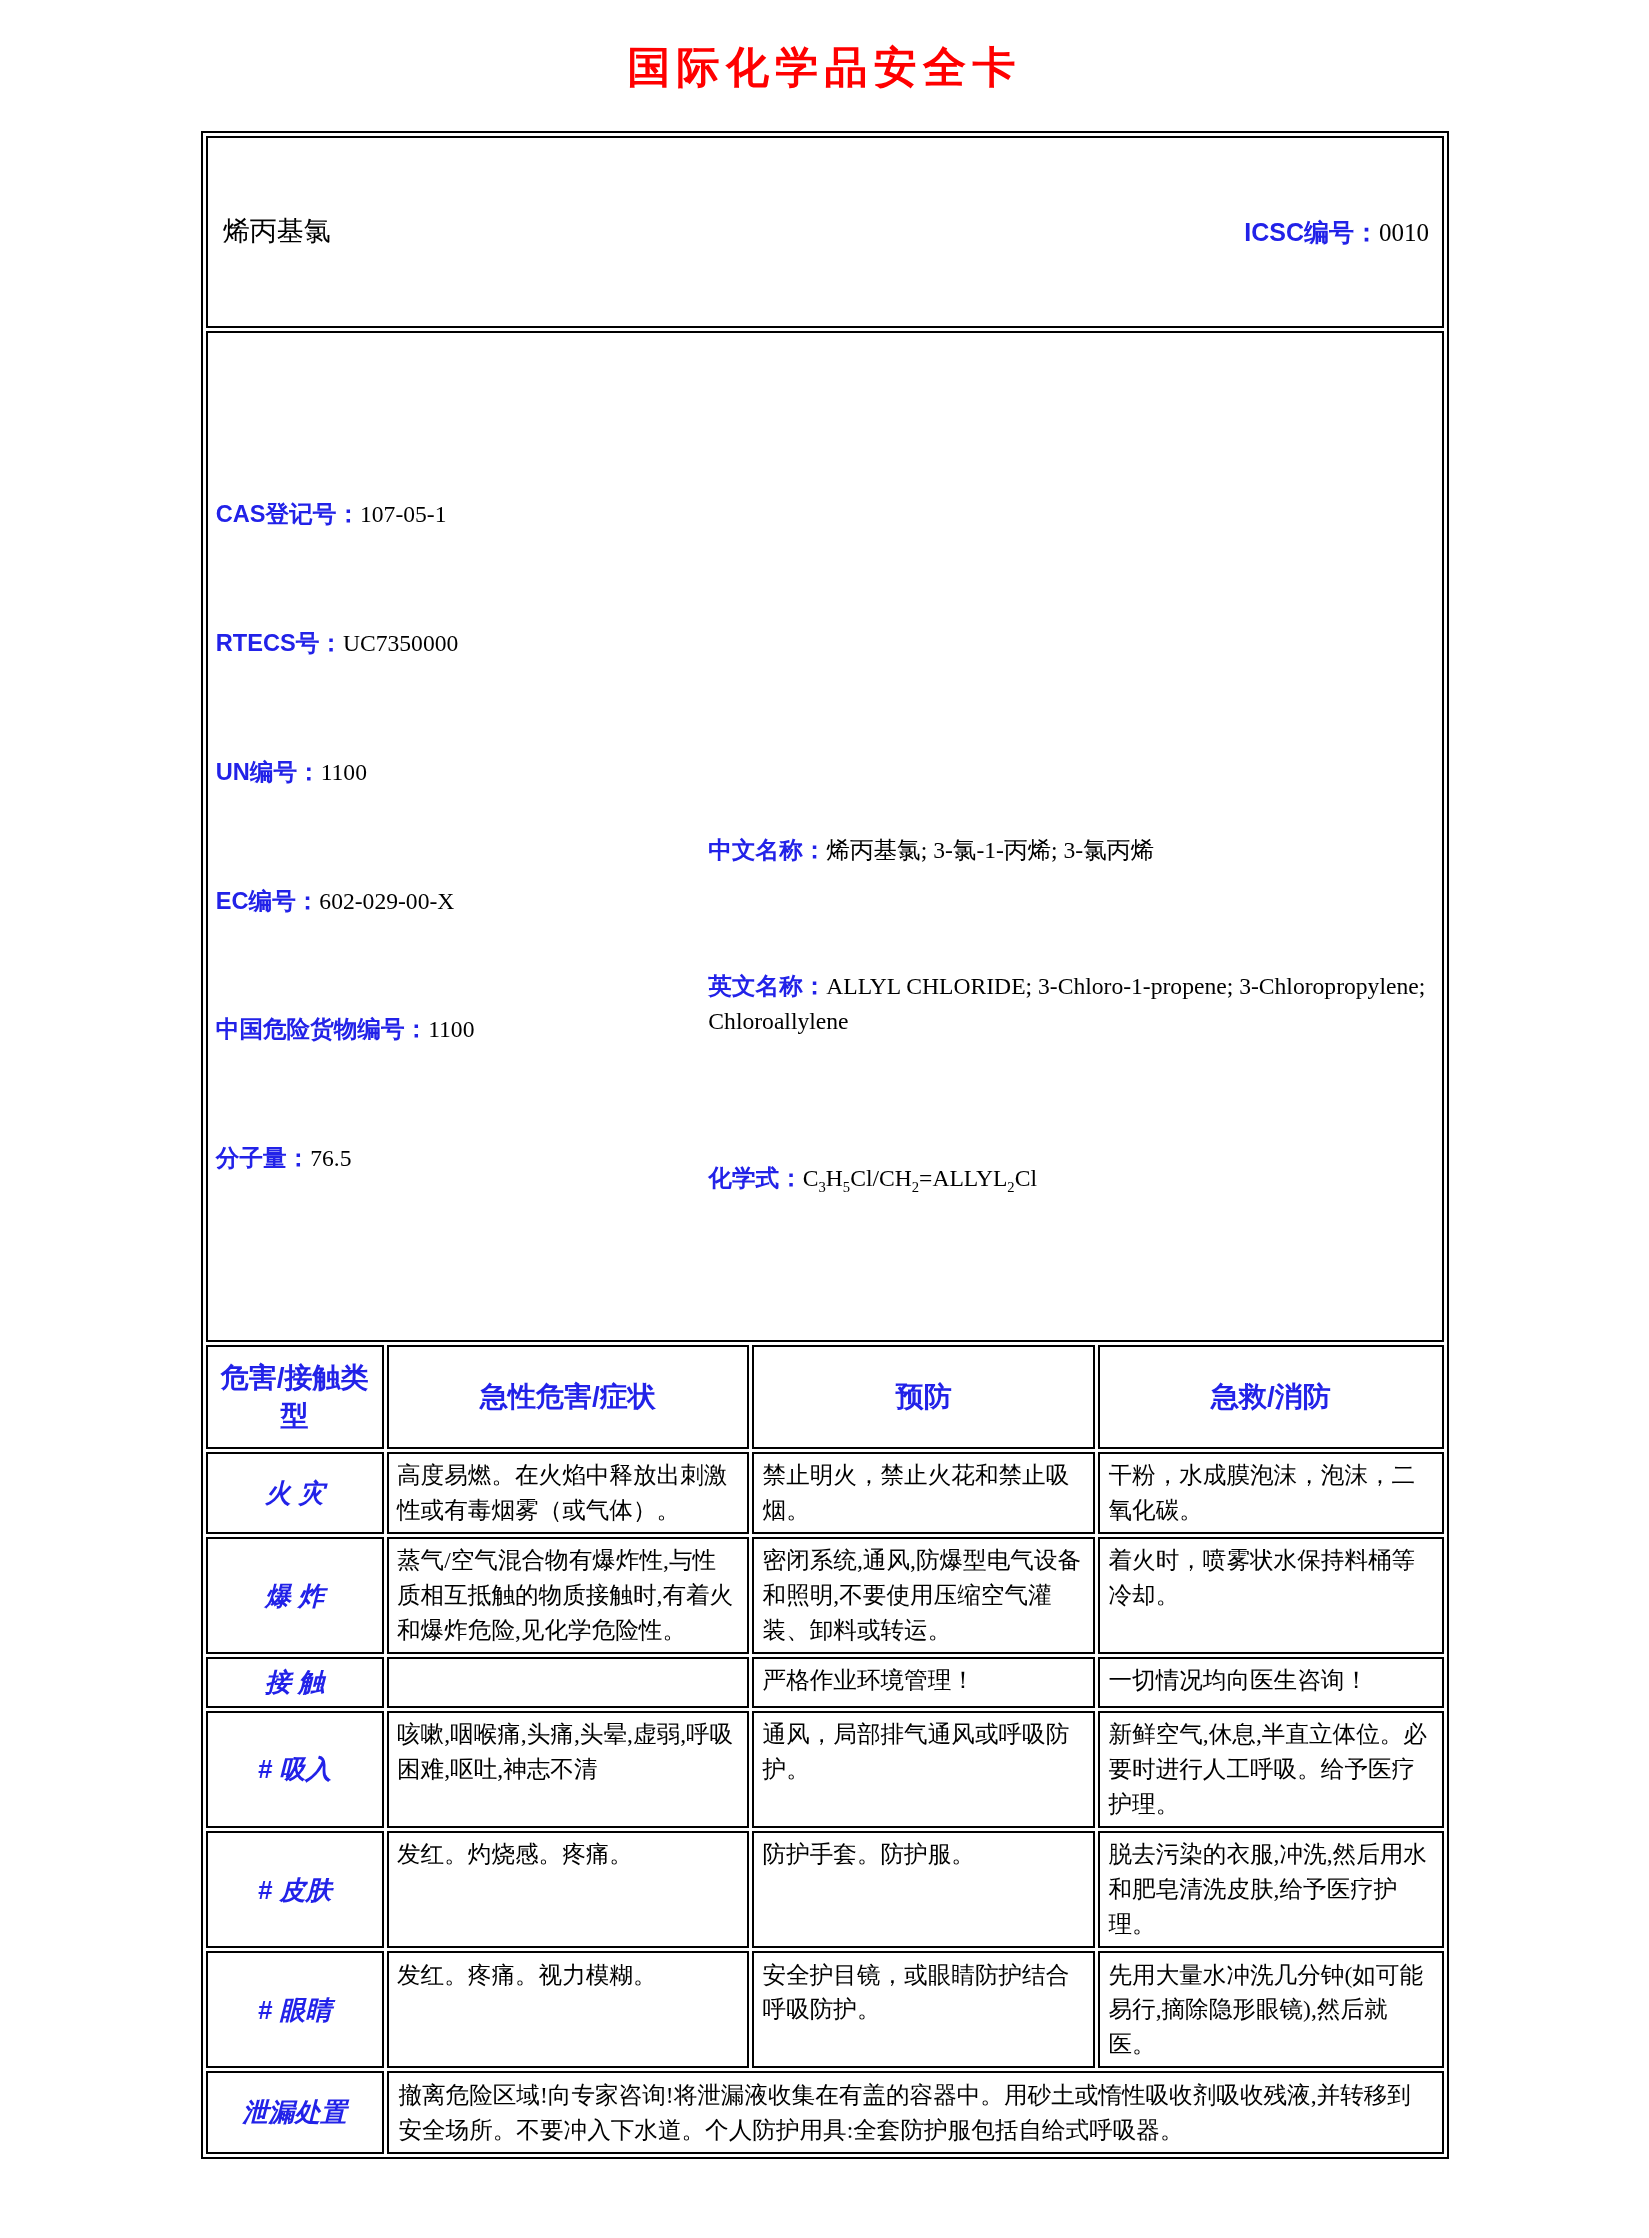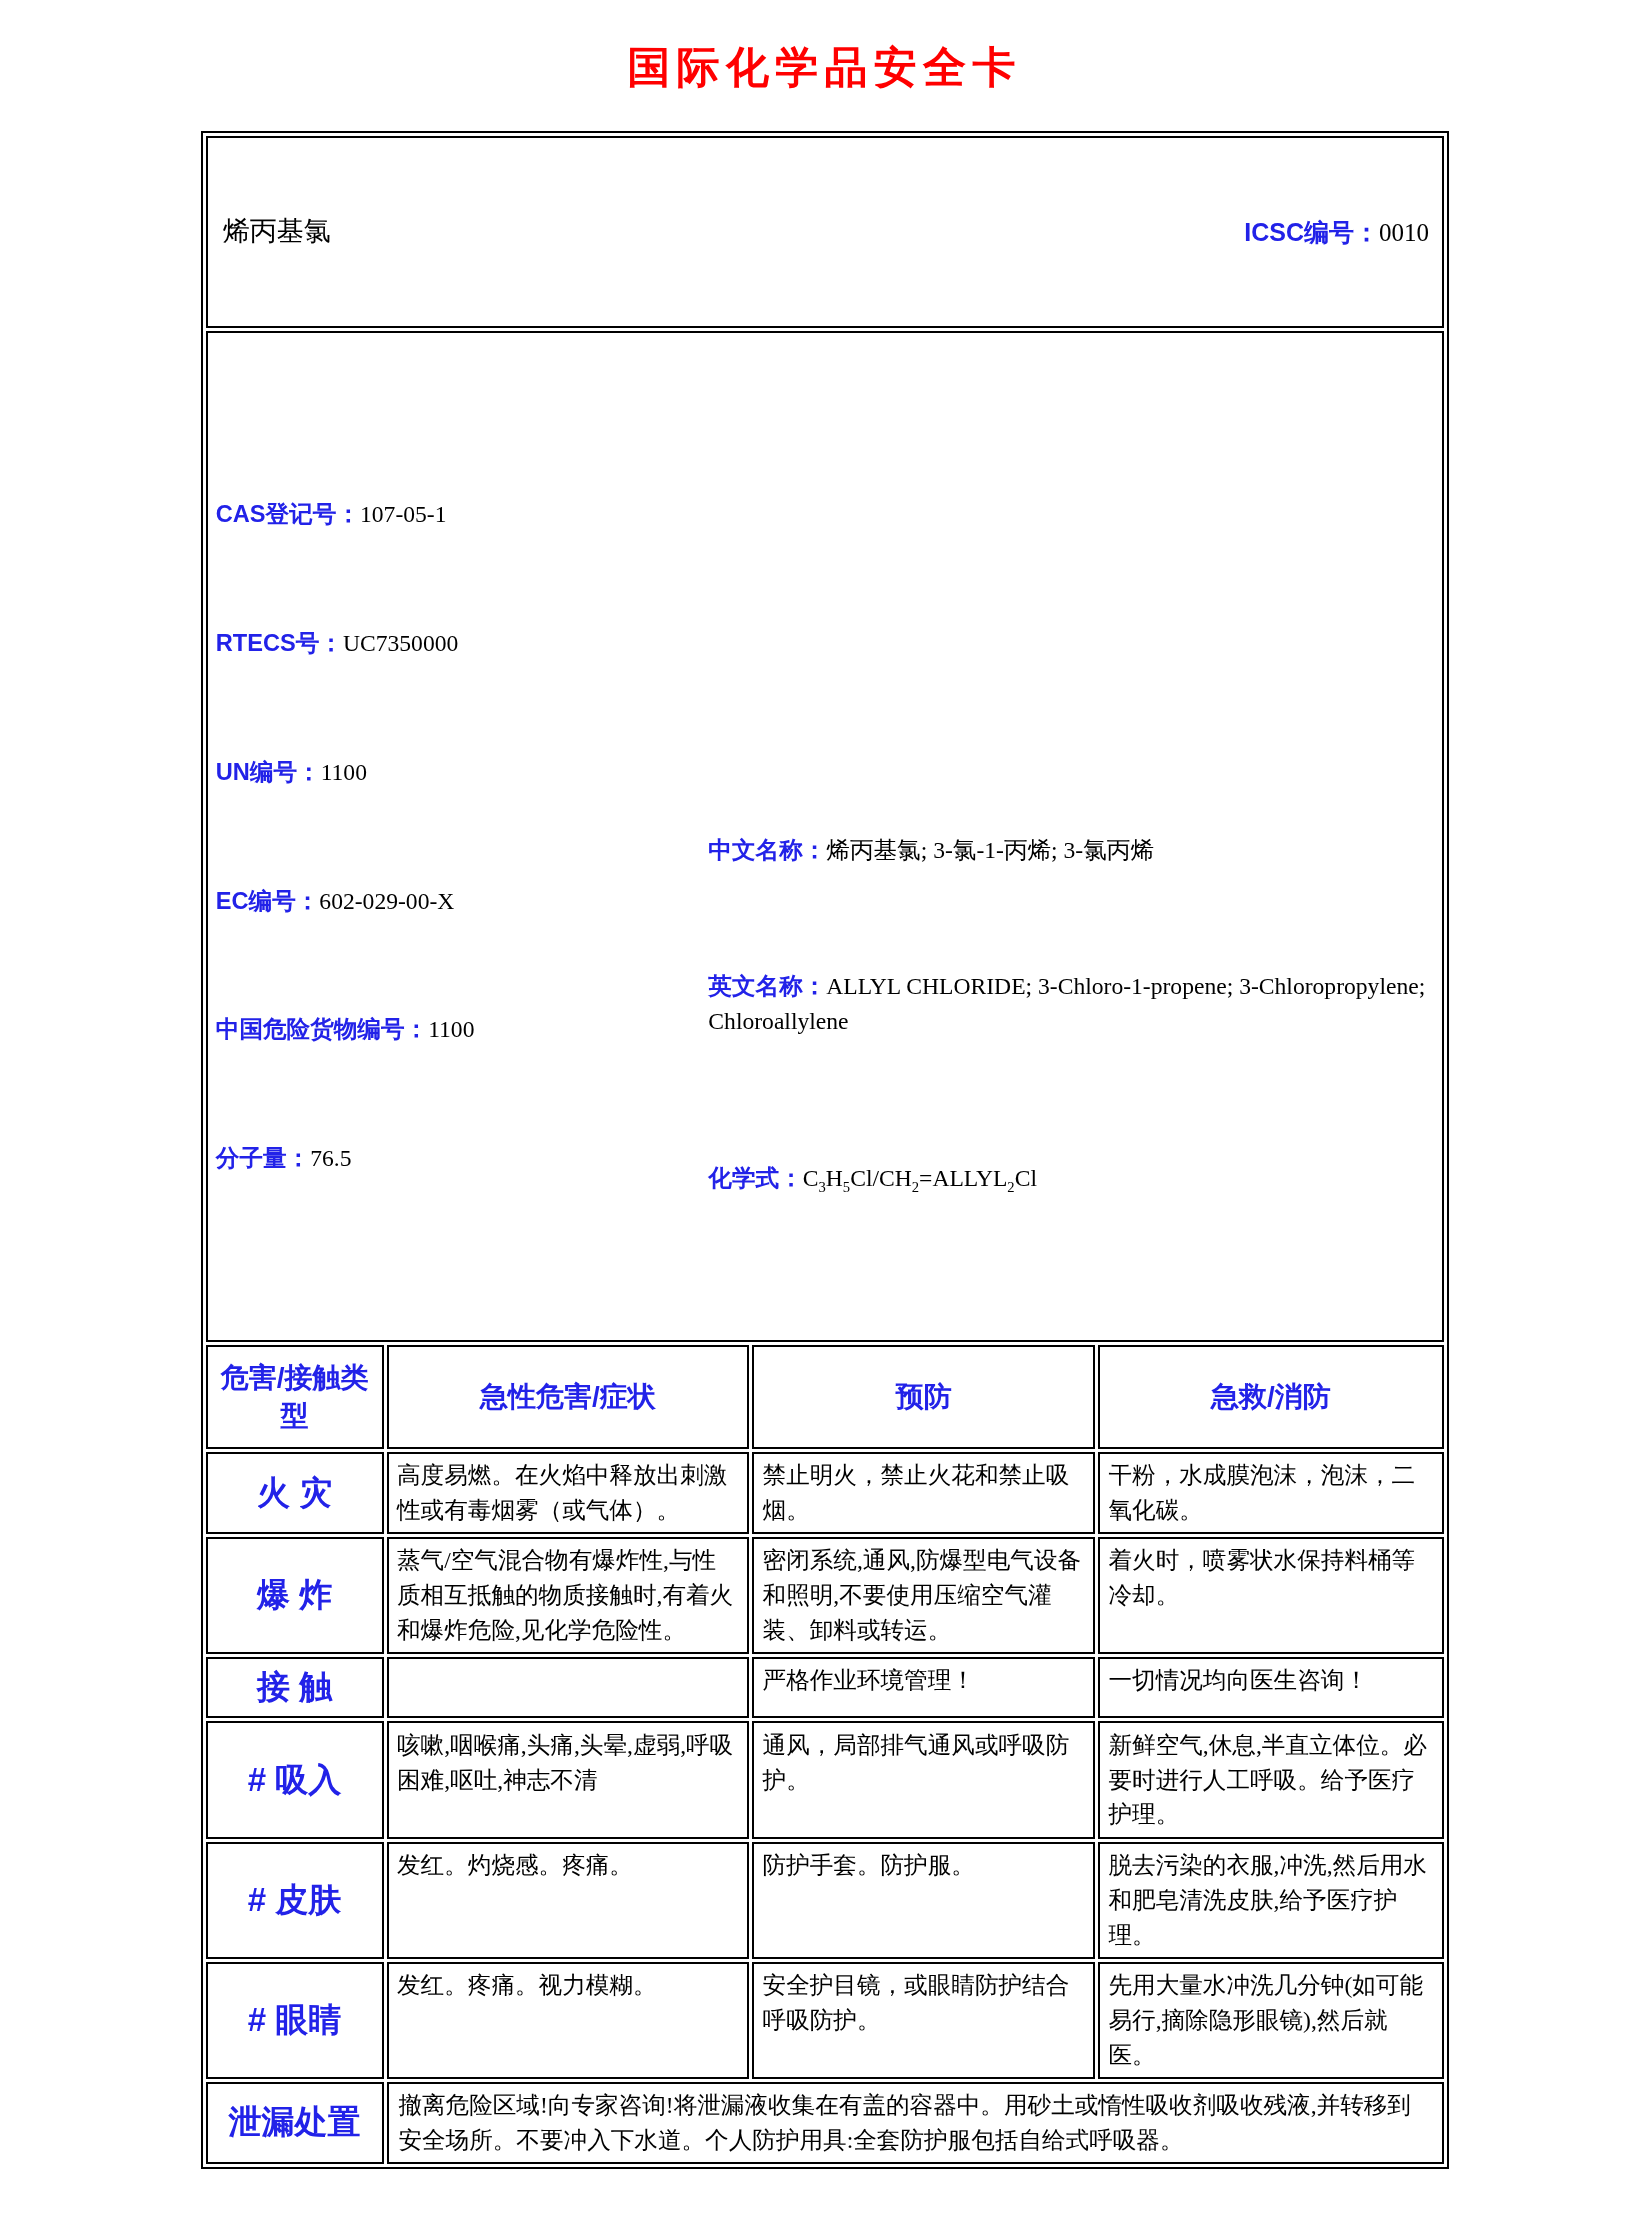--- a/index.html
+++ b/index.html
@@ -47,22 +47,23 @@
   .rich sub{font-size:0.62em;line-height:0;}
   
   th.col-hdr{
     height:104px;text-align:center;vertical-align:middle;
     color:var(--blue);font-family:var(--sans);font-weight:bold;font-size:28px;
     line-height:1.35;
   }
   
   td.type-cell{
     text-align:center;vertical-align:middle;
-    color:var(--blue);font-family:var(--sans);font-weight:bold;font-size:33px;
+    color:var(--blue);font-family:var(--sans);font-weight:bold;font-size:26px;
     white-space:nowrap;
+    font-style:italic;
   }
   tr.contact-row td{height:50px;}
   
   td.wide-cell{padding:4.2px 9.7px;}
 </style>
 </head>
 <body>
 
 <div class="page">
 

